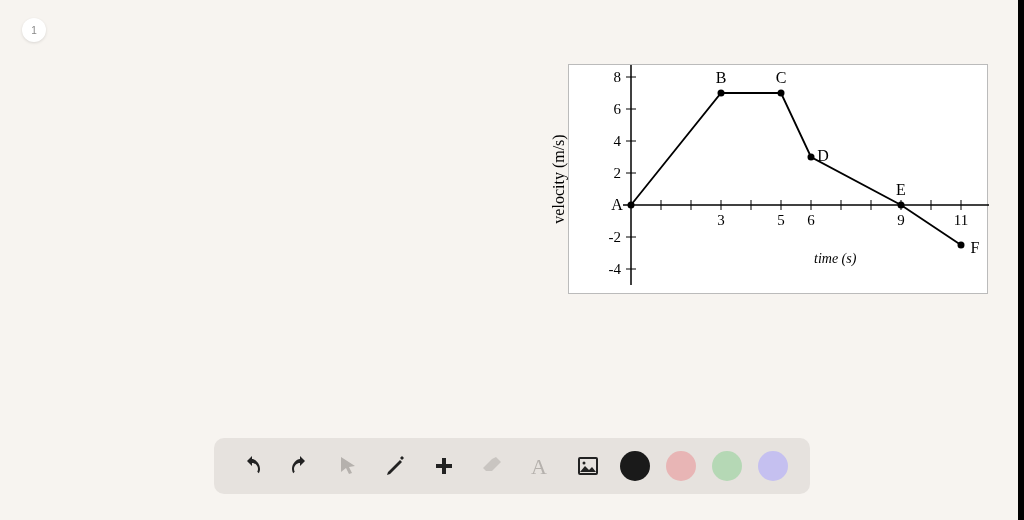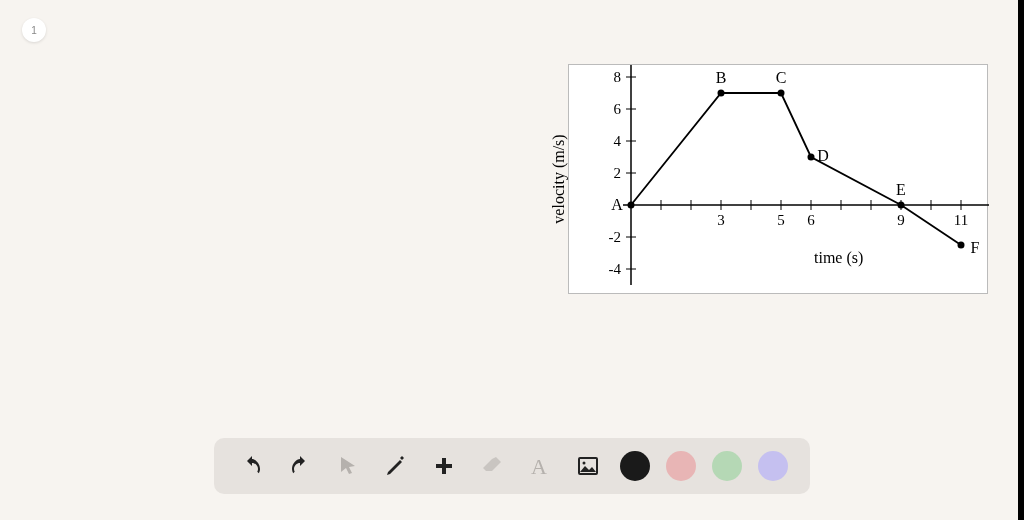--- a/index.html
+++ b/index.html
@@ -43,22 +43,23 @@
       top: 50%;
       transform: translate(-50%, -50%) rotate(-90deg);
       transform-origin: center;
       font-size: 16px;
       color: #000;
     }
     .axis-label-x {
       position: absolute;
       bottom: 26px;
       left: 245px;
-      font-size: 16px;
+      font-size: 14px;
       color: #000;
+      font-style: italic;
     }
     .toolbar {
       position: absolute;
       left: 50%;
       bottom: 26px;
       transform: translateX(-50%);
       background: #e6e2de;
       border-radius: 10px;
       padding: 12px 22px;
       display: flex;

